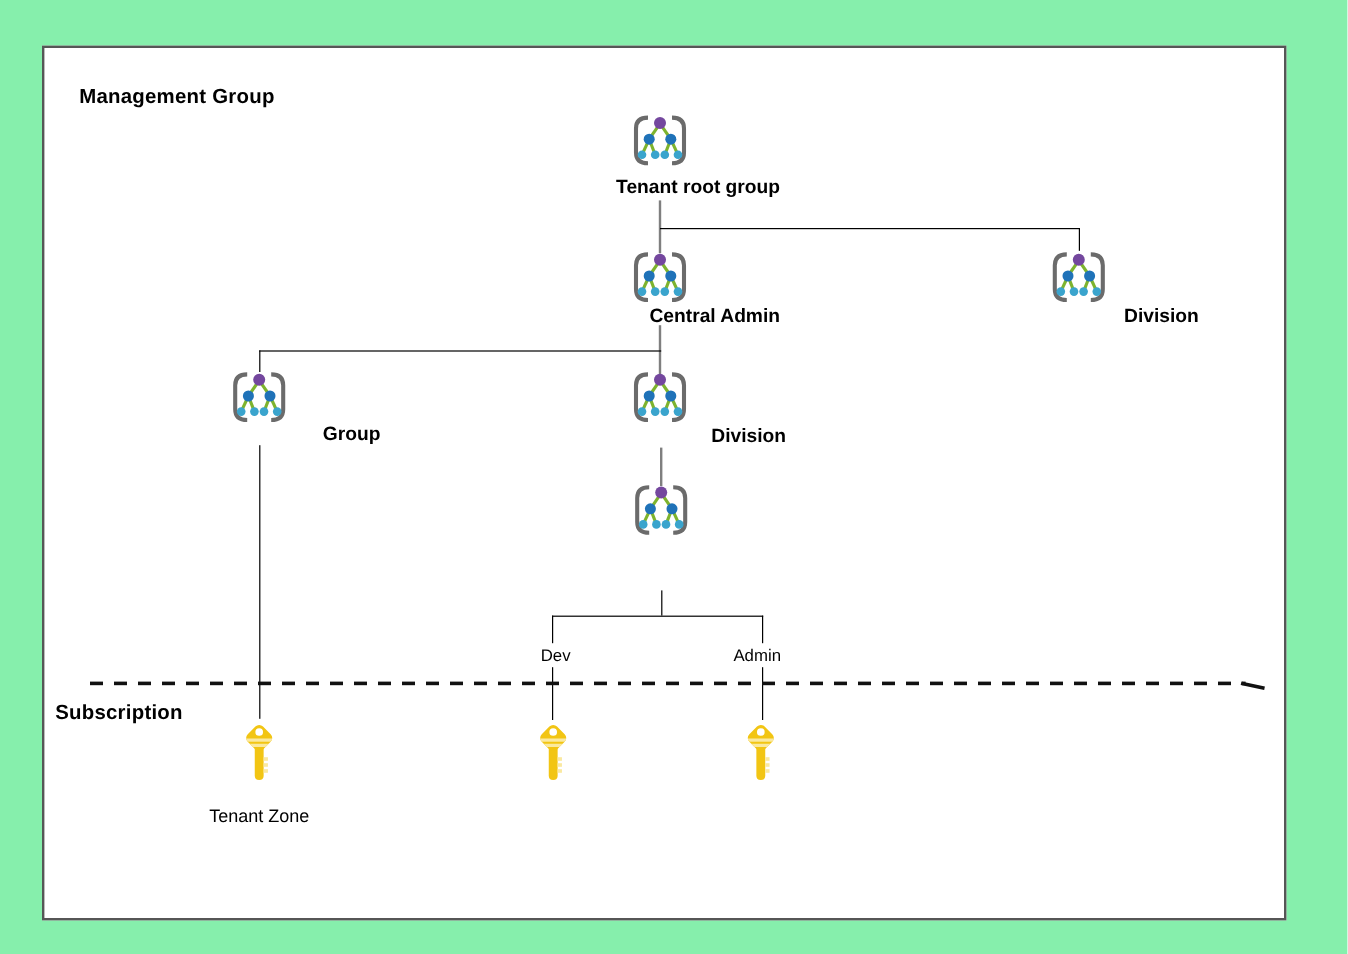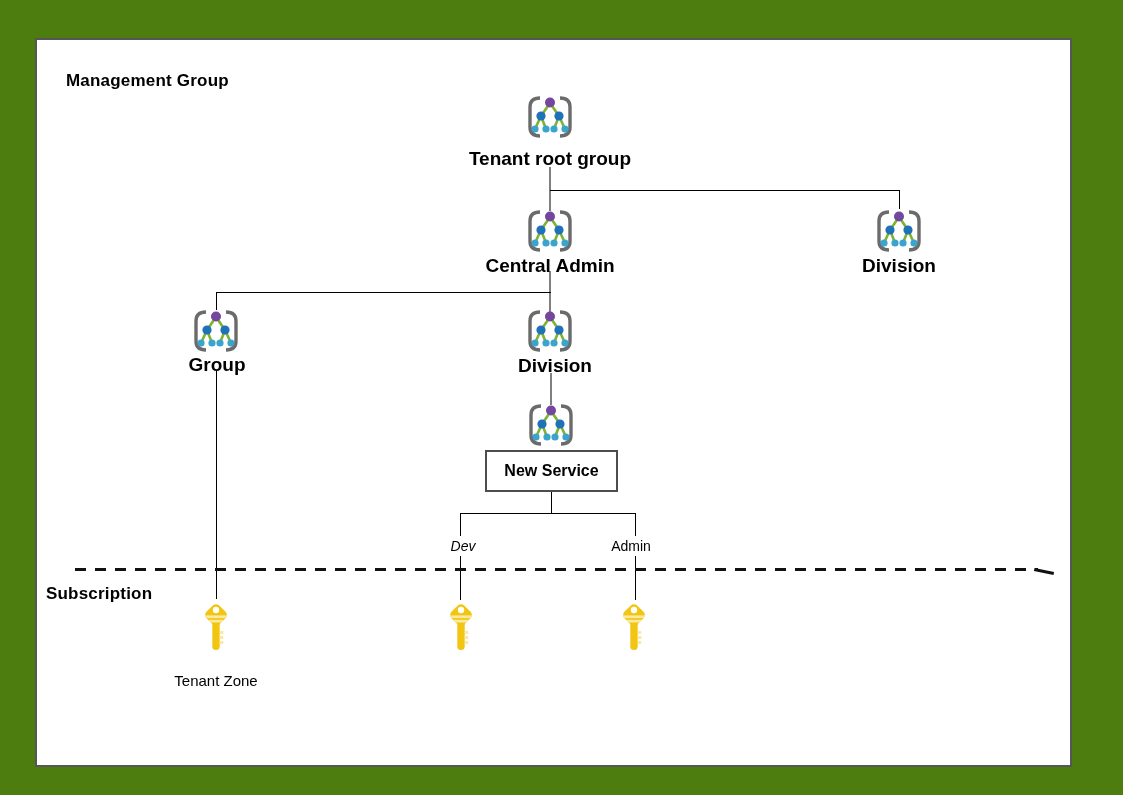--- a/index.html
+++ b/index.html
@@ -1,26 +1,26 @@
 <!DOCTYPE html>
 <html><head>
 <meta charset="utf-8">
 <style>
   html,body { margin:0; padding:0; background:#ffffff; }
   body { font-family:"Liberation Sans", sans-serif; color:#000; }
-  .canvas { position:relative; width:1123px; height:795px; background:#4d7c0f; overflow:hidden; }
+  .canvas { position:relative; width:1123px; height:795px; background:#86efac; overflow:hidden; }
   .frame { position:absolute; left:35px; top:38px; width:1033px; height:725px;
            border:2px solid #565656; background:#fff; }
   .section-label { position:absolute; font-weight:bold; font-size:17px; letter-spacing:.2px; }
   .mg-section { left:66px; top:71px; }
   .sub-section { left:46px; top:584px; }
   .line { position:absolute; background:#000; }
   .gline { position:absolute; background:#7f7f7f; }
   .icon { position:absolute; }
-  .nlabel { position:absolute; width:200px; text-align:center; font-weight:bold; font-size:19px; }
+  .nlabel { position:absolute; width:200px; text-align:right; font-weight:bold; font-size:16px; }
   .elabel { position:absolute; width:80px; text-align:center; font-weight:normal; font-size:14px; }
   .node-box { position:absolute; left:485px; top:450px; width:133px; height:42px;
               border:2px solid #4d4d4d; background:#fff; display:flex; align-items:center;
               justify-content:center; font-weight:bold; font-size:16px; box-sizing:border-box; }
   .dashline { position:absolute; left:75px; top:568px; width:963px; height:3px;
               background:repeating-linear-gradient(90deg,#111 0 11px,transparent 11px 20px); }
   .dash-arrow { position:absolute; left:1034px; top:570px; width:20px; height:3px;
                 background:#111; transform:rotate(12deg); }
   .klabel { position:absolute; width:200px; text-align:center; font-weight:normal; font-size:15px; }
 </style>
@@ -106,25 +106,22 @@
   <svg class="icon" style="left:525px;top:403px" width="52" height="44" viewBox="0 0 52 44">
       <use href="#mg-icon"></use>
     </svg>
 
   <div class="nlabel" style="left:450px;top:148px;">Tenant root group</div>
   <div class="nlabel" style="left:450px;top:255px;">Central Admin</div>
   <div class="nlabel" style="left:799px;top:255px;">Division</div>
   <div class="nlabel" style="left:117px;top:354px;">Group</div>
   <div class="nlabel" style="left:455px;top:355px;">Division</div>
 
-  <div class="node-box">
-    <span>New Service</span>
-  </div>
 
-  <div class="elabel" style="left:423px;top:538px;font-style:italic;">Dev</div>
+  <div class="elabel" style="left:423px;top:538px;">Dev</div>
   <div class="elabel" style="left:591px;top:538px;">Admin</div>
 
   <div class="dashline"></div>
   <div class="dash-arrow"></div>
 
   <svg class="icon" style="left:201px;top:602px" width="30" height="50" viewBox="0 0 30 50">
       <use href="#key-icon"></use>
     </svg>
   <svg class="icon" style="left:446px;top:602px" width="30" height="50" viewBox="0 0 30 50">
       <use href="#key-icon"></use>

